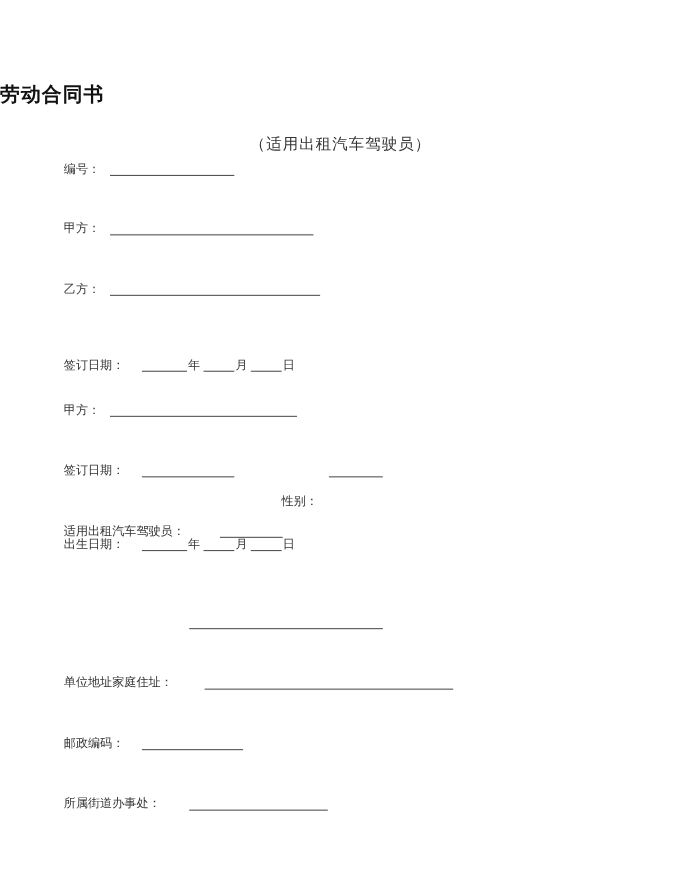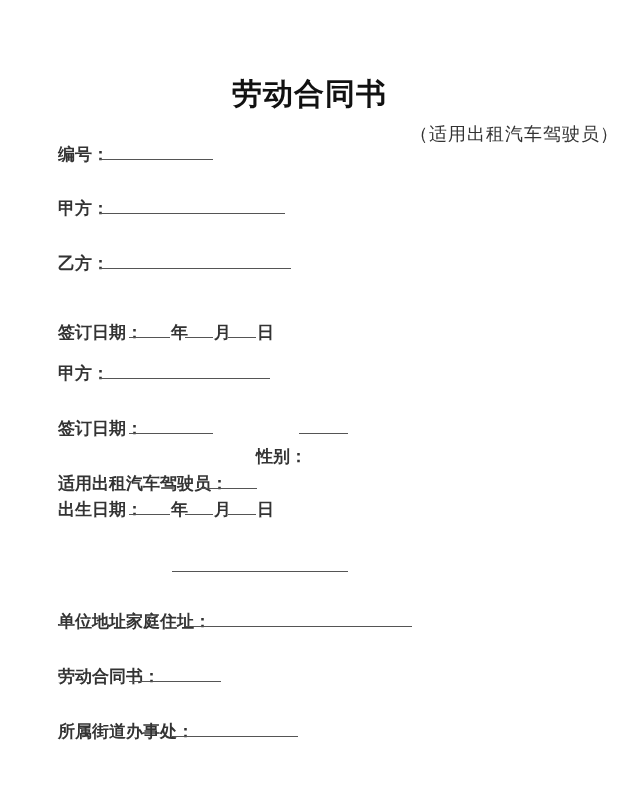--- a/index.html
+++ b/index.html
@@ -13,44 +13,43 @@
       position: relative;
       overflow: hidden;
       font-family: "DejaVu Sans", "Liberation Sans", sans-serif;
       color: #222222;
     }
     .title {
       position: absolute;
       left: 0;
       width: 619px;
       top: 74px;
-      text-align: center;
-      font-size: 30px;
+      text-align: left;
+      font-size: 18px;
       font-weight: bold;
       color: #111111;
       letter-spacing: 1px;
     }
     .subtitle {
       position: absolute;
       left: 0;
       width: 619px;
       top: 122px;
-      text-align: right;
-      font-size: 18px;
+      text-align: center;
+      font-size: 14px;
       color: #333333;
       letter-spacing: 1px;
     }
     .row {
       position: absolute;
       left: 58px;
       height: 20px;
-      font-size: 17px;
+      font-size: 11px;
       line-height: 20px;
       white-space: nowrap;
-      font-weight: bold;
     }
     .label {
       position: absolute;
       left: 0;
       top: 0;
       color: #333333;
     }
     .blank {
       position: absolute;
       top: 15px;
@@ -106,41 +105,41 @@
     <span class="blank" style="left:71px;width:84px;"></span>
     <span class="unit" style="left:198px;margin-top:28px;">性别：</span>
     <span class="blank" style="left:241px;width:49px;"></span>
   </div>
 
   <div class="row" style="top:473px;width:260px;">
     <span class="label">适用出租汽车驾驶员：</span>
     <span class="blank" style="left:142px;width:57px;"></span>
   </div>
 
-  <div class="row" style="top:499px;width:260px;">
+  <div class="row" style="top:485px;width:260px;">
     <span class="label">出生日期：</span>
     <span class="blank" style="left:71px;width:41px;"></span>
     <span class="unit" style="left:113px;">年</span>
     <span class="blank" style="left:127px;width:28px;"></span>
     <span class="unit" style="left:156px;">月</span>
     <span class="blank" style="left:170px;width:28px;"></span>
     <span class="unit" style="left:199px;">日</span>
   </div>
 
   <div class="row" style="top:556px;width:320px;">
     <span class="blank" style="left:114px;width:176px;"></span>
   </div>
 
   <div class="row" style="top:611px;width:380px;">
     <span class="label">单位地址家庭住址：</span>
     <span class="blank" style="left:128px;width:226px;"></span>
   </div>
 
   <div class="row" style="top:666px;width:200px;">
-    <span class="label">劳动合同书：</span>
+    <span class="label">邮政编码：</span>
     <span class="blank" style="left:71px;width:92px;"></span>
   </div>
 
   <div class="row" style="top:721px;width:260px;">
     <span class="label">所属街道办事处：</span>
     <span class="blank" style="left:114px;width:126px;"></span>
   </div>
 
 </div>
 

